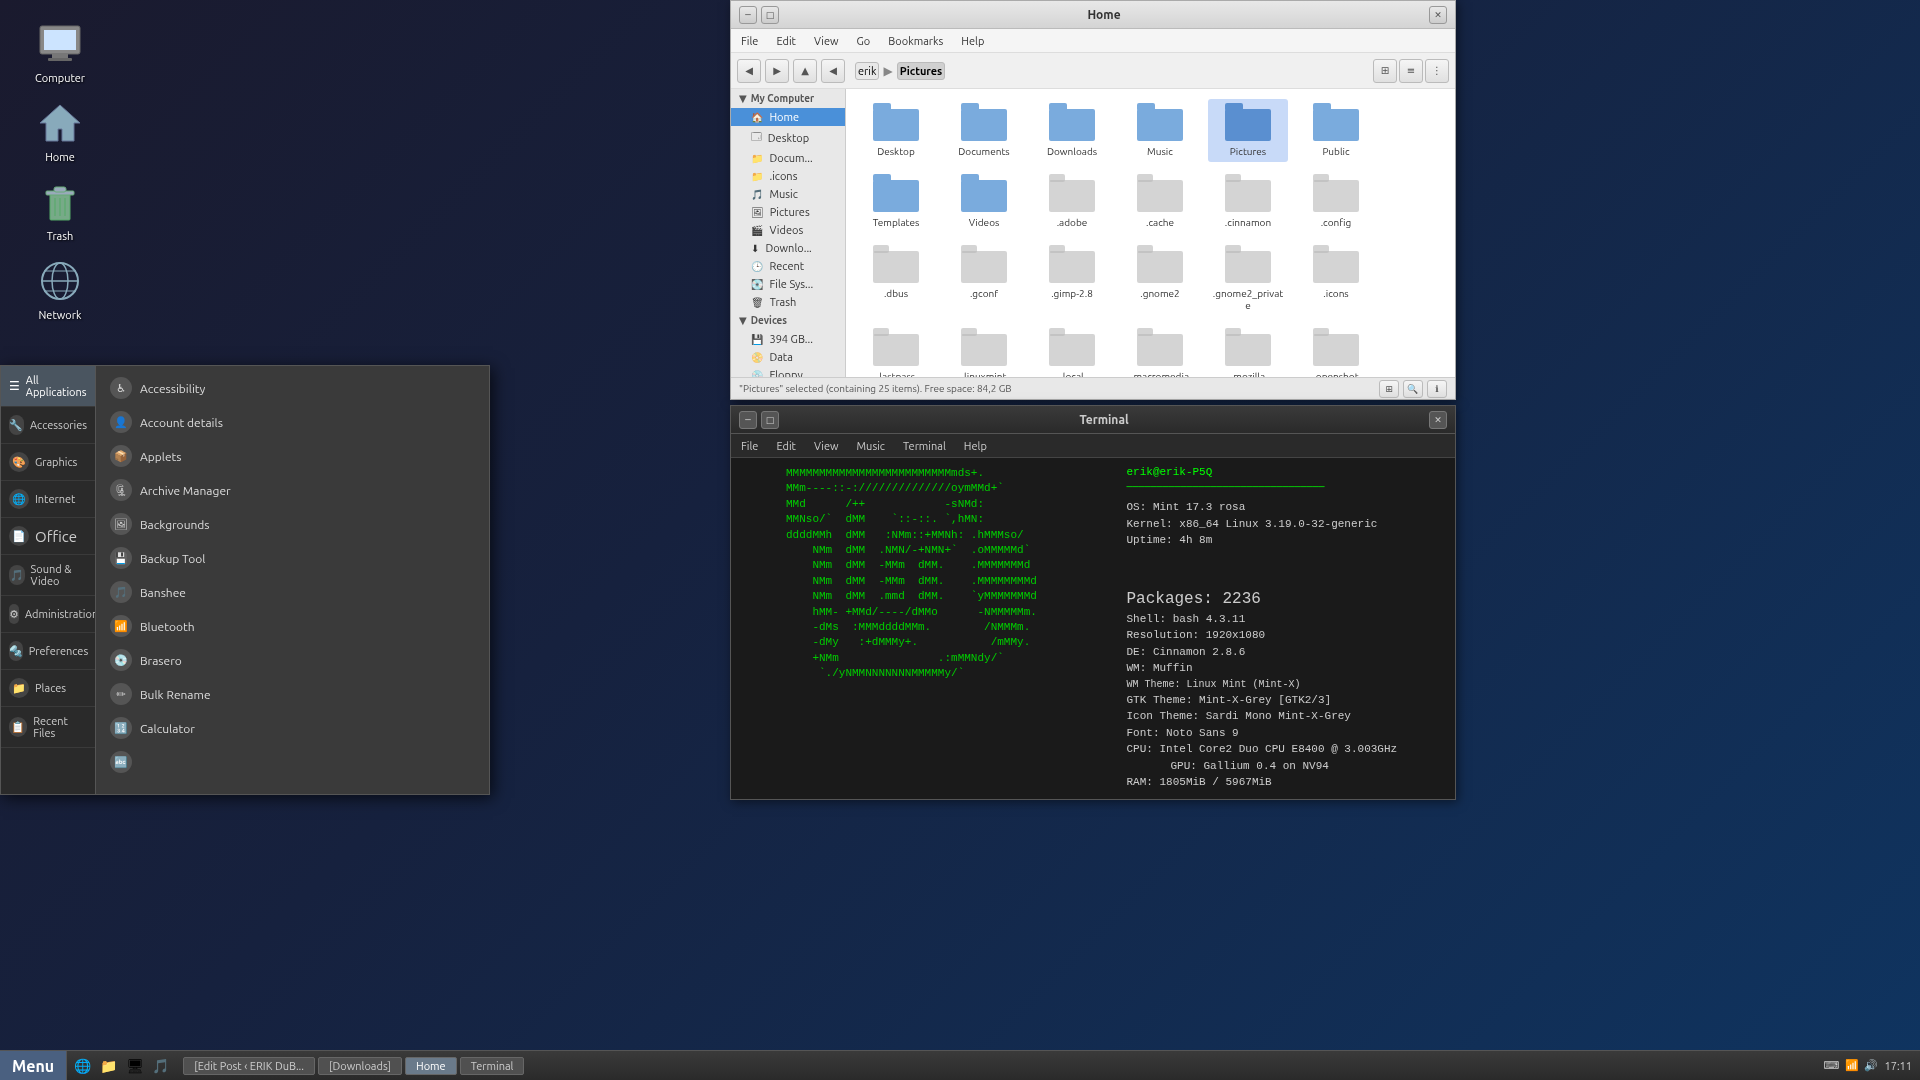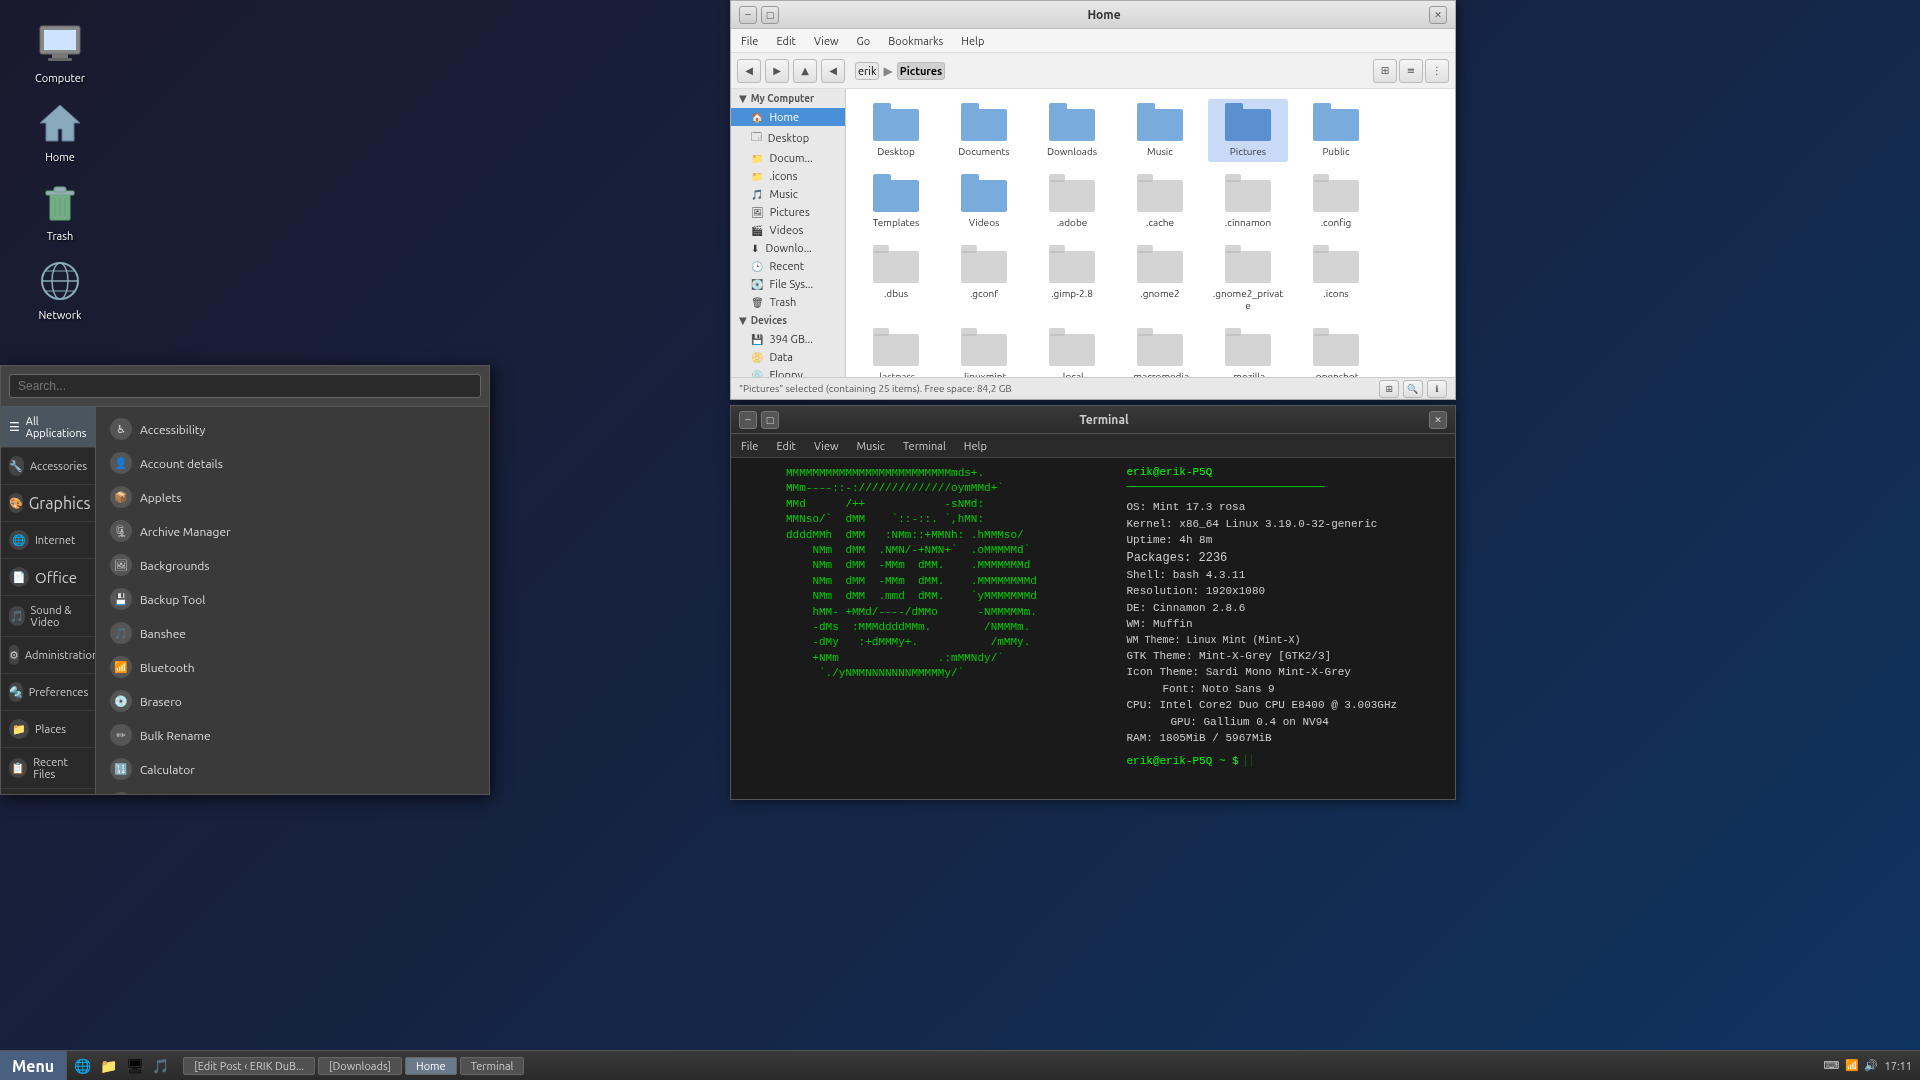--- a/index.html
+++ b/index.html
@@ -818,58 +818,55 @@
     -dMy   :+dMMMy+.           /mMMy.
     +NMm               .:mMMNdy/`
      `./yNMMNNNNNNNMMMMMy/`</div>
       <div style="flex:1;display:flex;flex-direction:column;">
         <div style="color:#00ff00;margin-bottom:4px;">erik@erik-P5Q</div>
         <div style="color:#00ff00;margin-bottom:6px;font-size:10px;">─────────────────────────────────</div>
         <div id="terminal-sysinfo">
             <div style="color: rgb(204, 204, 204); font-size: 11px; line-height: 1.5;">OS:  Mint 17.3 rosa</div>
             <div style="color: rgb(204, 204, 204); font-size: 11px; line-height: 1.5;">Kernel: x86_64 Linux 3.19.0-32-generic</div>
             <div style="color: rgb(204, 204, 204); font-size: 11px; line-height: 1.5;">Uptime: 4h 8m</div>
-            <div style="color: rgb(204, 204, 204); font-size: 12px; line-height: 1.5;">Packages: 2236</div>
+            <div style="color: rgb(204, 204, 204); font-size: 16px; line-height: 1.5; margin-top: 38px;">Packages: 2236</div>
             <div style="color: rgb(204, 204, 204); font-size: 11px; line-height: 1.5;">Shell: bash 4.3.11</div>
             <div style="color: rgb(204, 204, 204); font-size: 11px; line-height: 1.5;">Resolution: 1920x1080</div>
             <div style="color: rgb(204, 204, 204); font-size: 11px; line-height: 1.5;">DE: Cinnamon 2.8.6</div>
             <div style="color: rgb(204, 204, 204); font-size: 11px; line-height: 1.5;">WM: Muffin</div>
             <div style="color: rgb(204, 204, 204); font-size: 10px; line-height: 1.5;">WM Theme: Linux Mint (Mint-X)</div>
             <div style="color: rgb(204, 204, 204); font-size: 11px; line-height: 1.5;">GTK Theme: Mint-X-Grey [GTK2/3]</div>
             <div style="color: rgb(204, 204, 204); font-size: 11px; line-height: 1.5;">Icon Theme: Sardi Mono Mint-X-Grey</div>
-            <div style="color: rgb(204, 204, 204); font-size: 11px; line-height: 1.5; margin-left: 36px;">Font: Noto Sans 9</div>
+            <div style="color: rgb(204, 204, 204); font-size: 11px; line-height: 1.5;">Font: Noto Sans 9</div>
             <div style="color: rgb(204, 204, 204); font-size: 11px; line-height: 1.5;">CPU: Intel Core2 Duo CPU E8400 @ 3.003GHz</div>
             <div style="color: rgb(204, 204, 204); font-size: 11px; line-height: 1.5; margin-left: 44px;">GPU: Gallium 0.4 on NV94</div>
             <div style="color: rgb(204, 204, 204); font-size: 11px; line-height: 1.5;">RAM: 1805MiB / 5967MiB</div>
           </div>
         <div style="margin-top:8px;color:#00ff00;">
           <span>erik@erik-P5Q ~ $</span>
           <span style="background:#00ff00;color:#1a1a1a;">█</span>
         </div>
       </div>
     </div>
   </div>
 
   <div class="app-menu">
-    <div class="menu-search">
-      <input type="text" id="menu-search-input" placeholder="Search..." style="">
-    </div>
     <div class="menu-body">
       <div class="menu-left" id="menu-categories">
           <div class="menu-left-item active">
             <span style="font-size:12px;">☰</span>
             <span style="font-size:11px;">All Applications</span>
           </div>
           <div class="menu-left-item">
             <span style="width: 20px; height: 20px; border-radius: 10px; background: rgb(68, 68, 68); display: flex; align-items: center; justify-content: center; font-size: 11px;">🔧</span>
             <span style="font-size: 11px;">Accessories</span>
           </div>
           <div class="menu-left-item">
             <span style="width: 20px; height: 20px; border-radius: 10px; background: rgb(68, 68, 68); display: flex; align-items: center; justify-content: center; font-size: 11px;">🎨</span>
-            <span style="font-size: 16px;">Graphics</span>
+            <span style="font-size: 11px;">Graphics</span>
           </div>
           <div class="menu-left-item">
             <span style="width: 20px; height: 20px; border-radius: 10px; background: rgb(68, 68, 68); display: flex; align-items: center; justify-content: center; font-size: 11px;">🌐</span>
             <span style="font-size: 11px;">Internet</span>
           </div>
           <div class="menu-left-item">
             <span style="width: 20px; height: 20px; border-radius: 10px; background: rgb(68, 68, 68); display: flex; align-items: center; justify-content: center; font-size: 11px;">📄</span>
             <span style="font-size: 15px;">Office</span>
           </div>
           <div class="menu-left-item">

